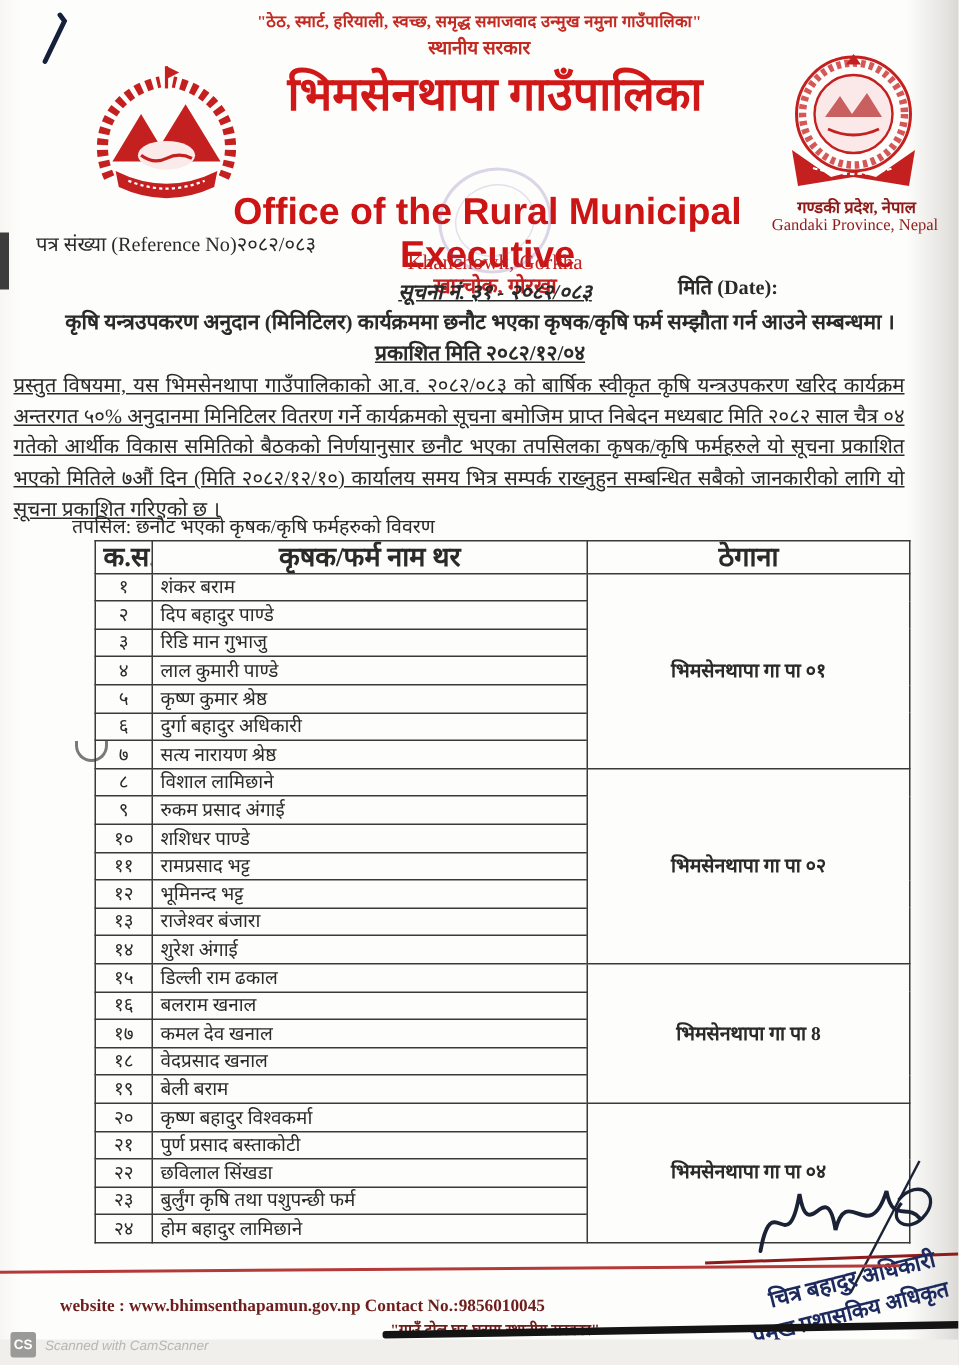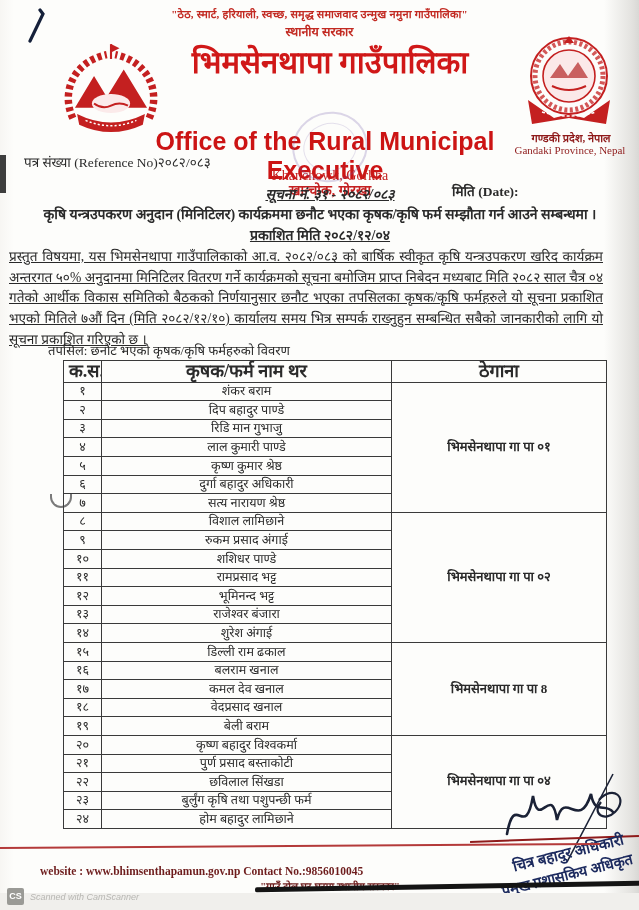--- a/index.html
+++ b/index.html
@@ -42,21 +42,21 @@
 
   
   .bodytext { top:247px; left:9px; width:594px; font-size:13.6px; line-height:1.52; text-align:justify;text-decoration:underline; }
   .tapasil { top:341px; left:24px; width:500px; font-size:13px; font-weight:normal;margin-left:24px; }
 
   
   .tablewrap { top:360px; left:63px; width:543px; }
   table { border-collapse:collapse; width:543px; table-layout:fixed; }
   col.c1{width:38px;} col.c2{width:290px;} col.c3{width:215px;}
   th,td { border:1px solid #3a3a3a; font-size:12.6px; padding:0 5px; height:18.6px; line-height:1.15;
-          overflow:hidden; white-space:nowrap;text-align:center; }
+          overflow:hidden; white-space:nowrap; }
   th { font-weight:bold; text-align:center; height:21px; font-size:18px; }
   td.sn { text-align:center; padding:0 2px; }
   td.addr { text-align:center; font-weight:600; white-space:normal; font-size:13px; }
 
   
   .stamp { top:112px; left:292px; width:76px; height:70px; border:2px solid rgba(110,85,165,.30);
            border-radius:50%; transform:rotate(-18deg); opacity:.8; }
   .stamp::after { content:""; position:absolute; inset:9px; border:1px solid rgba(110,85,165,.22); border-radius:50%; }
   .penmark-tl { top:8px; left:24px; width:24px; height:36px; }
   .penmark-left { top:155px; left:0; width:6px; height:38px; background:#1c1c1c; opacity:.85; }

